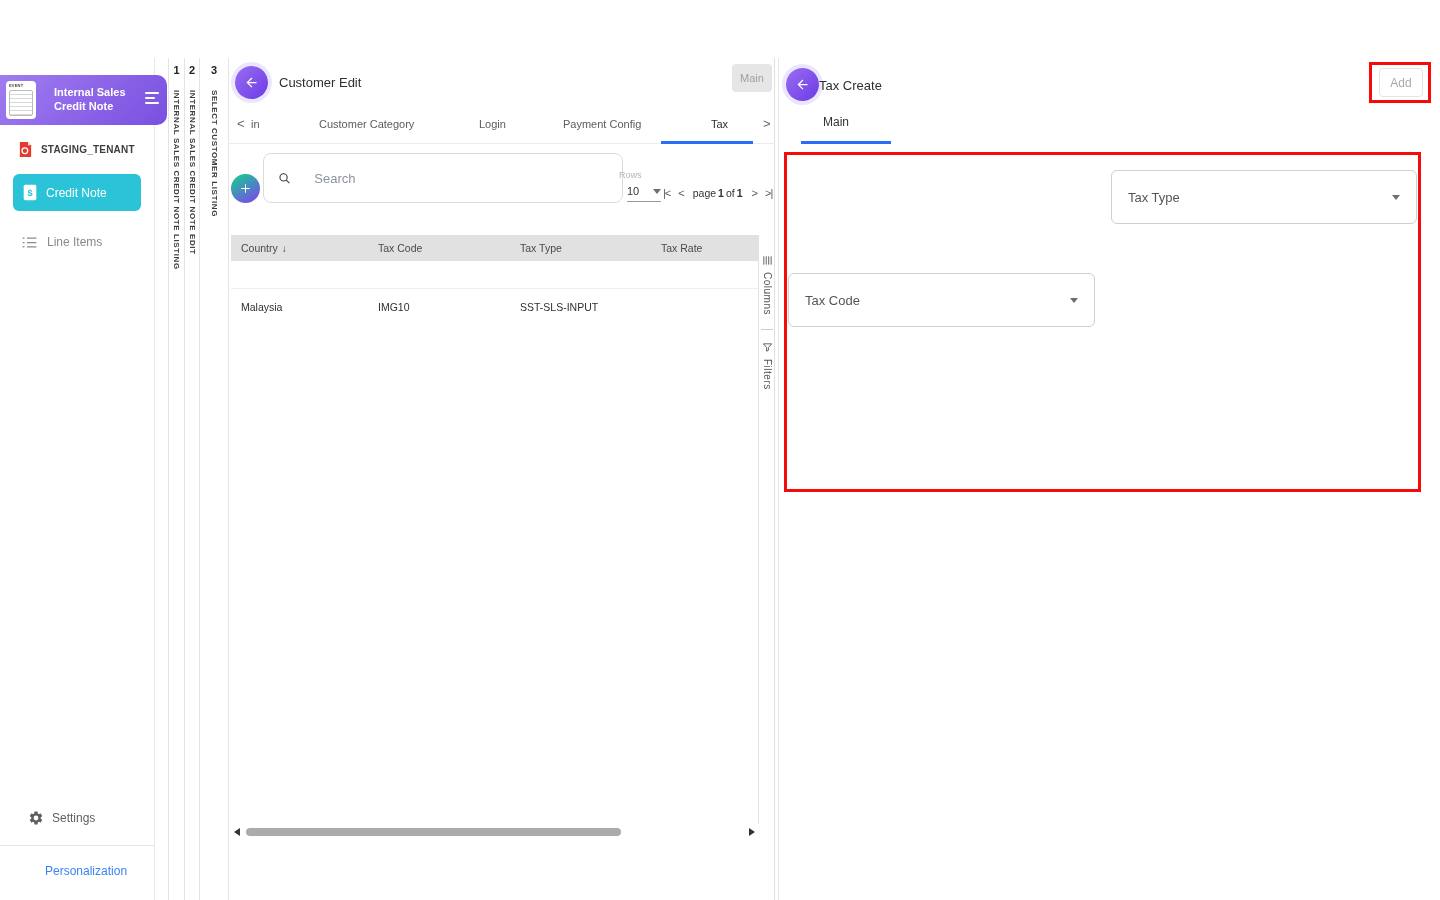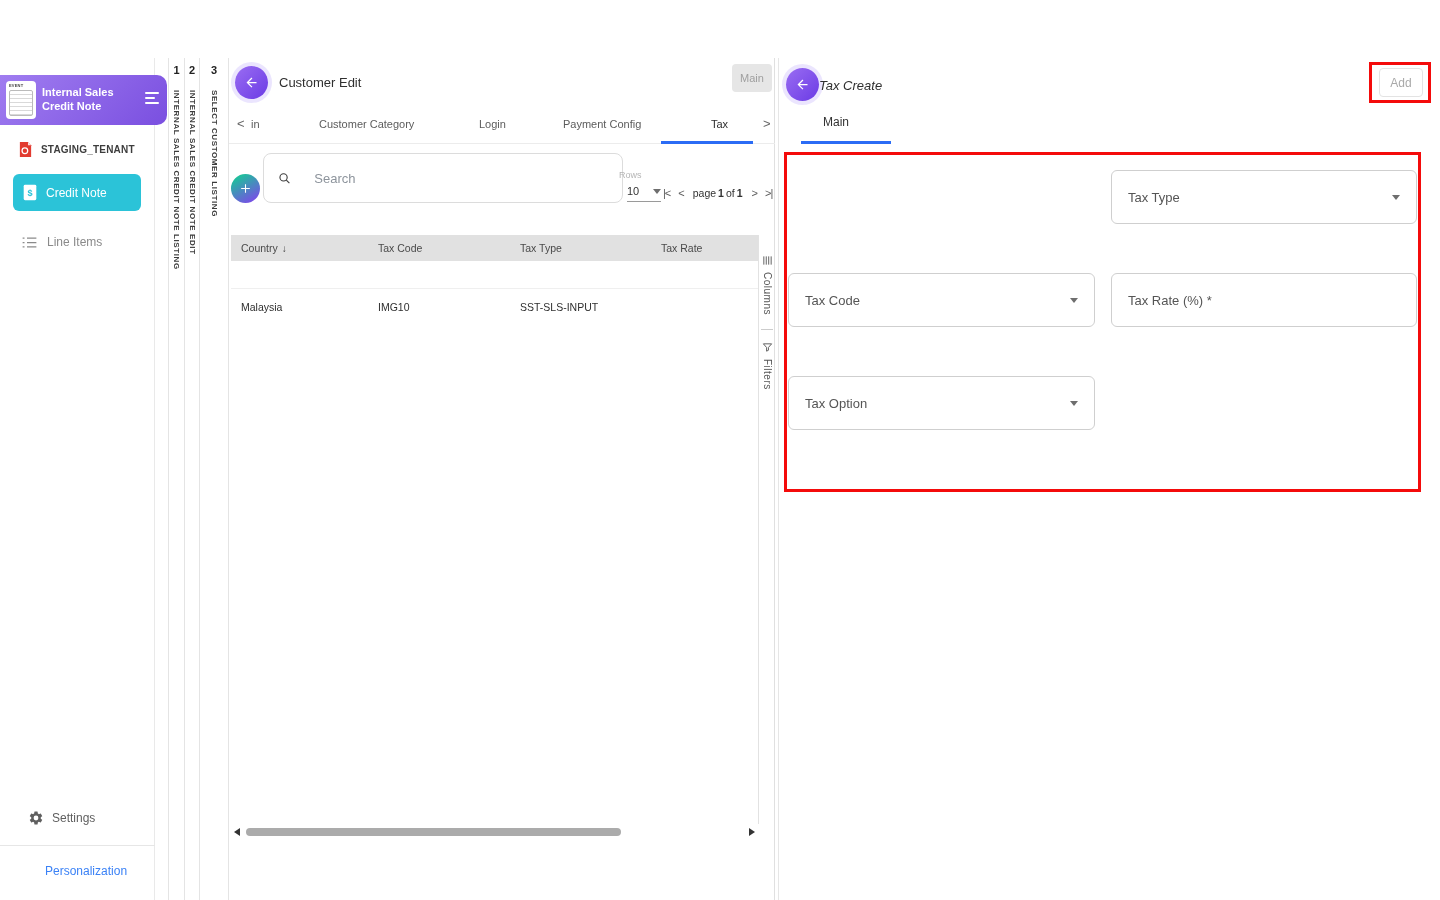--- a/index.html
+++ b/index.html
@@ -20,21 +20,21 @@
   .avatar i{width:16px;height:2px;background:#c6ccd4;border-radius:1px;}
 
   
   .sidebar{position:absolute;left:0;top:58px;width:155px;height:842px;background:#fff;border-right:1px solid #e9e9e9;}
   .module-card{position:absolute;left:0;top:17px;width:167px;height:50px;border-radius:0 10px 10px 0;
     background:linear-gradient(135deg,#a07df0,#7a4fe0);display:flex;align-items:center;color:#fff;z-index:3;cursor:pointer;}
   .mod-icon{width:30px;height:38px;background:#fff;border-radius:4px;margin-left:6px;padding:2px 3px;overflow:hidden;flex:none;}
   .mod-icon-cap{font-size:4px;color:#444;font-weight:bold;letter-spacing:.2px;}
   .mod-icon-doc{margin-top:2px;height:26px;border:1px solid #bbb;border-radius:2px;
     background:repeating-linear-gradient(#fff 0 3px,#d9d9d9 3px 4px);}
-  .module-label{font-size:11px;font-weight:bold;line-height:1.25;margin-left:6px;}
+  .module-label{font-size:11px;font-weight:bold;line-height:1.25;margin-left:18px;}
   .module-burger{position:absolute;right:8px;top:17px;display:flex;flex-direction:column;gap:3px;cursor:pointer;}
   .module-burger i{display:block;width:14px;height:2px;background:#fff;border-radius:1px;}
   .module-burger i:nth-child(2){width:10px;}
   .tenant{position:absolute;left:18px;top:83px;display:flex;align-items:center;gap:8px;cursor:pointer;}
   .tenant-label{font-size:10px;font-weight:bold;color:#3d3d3d;letter-spacing:.2px;}
   .nav-active{position:absolute;left:13px;top:116px;width:128px;height:37px;background:var(--accent-cyan);
     border-radius:6px;display:flex;align-items:center;gap:9px;padding-left:10px;color:#fff;cursor:pointer;}
   .nav-active-label{font-size:12px;}
   .nav-item{position:absolute;left:22px;top:177px;display:flex;align-items:center;gap:10px;color:#8a8a8a;font-size:12px;cursor:pointer;}
   .side-settings{position:absolute;left:28px;top:752px;display:flex;align-items:center;gap:8px;color:#5f5f5f;font-size:12px;cursor:pointer;}
@@ -99,21 +99,21 @@
   .ce-scroll{position:absolute;left:0;top:766px;width:545px;height:16px;}
   .scroll-arrow-left{position:absolute;left:5px;top:4px;width:0;height:0;border-top:4px solid transparent;
     border-bottom:4px solid transparent;border-right:6px solid #333;cursor:pointer;}
   .scroll-thumb{position:absolute;left:17px;top:4px;width:375px;height:8px;border-radius:4px;background:#ababab;cursor:pointer;}
   .scroll-arrow-right{position:absolute;left:520px;top:4px;width:0;height:0;border-top:4px solid transparent;
     border-bottom:4px solid transparent;border-left:6px solid #333;cursor:pointer;}
 
   
   .panel-tax{position:absolute;left:778px;top:58px;width:662px;height:842px;background:#fff;border-left:1px solid #e6e6e6;}
   .tc-back{left:7px;top:10px;}
-  .tc-title{position:absolute;left:40px;top:20px;font-size:13px;color:#2f2f2f;font-style:italic;}
+  .tc-title{position:absolute;left:40px;top:20px;font-size:13px;color:#2f2f2f;}
   .tc-add{position:absolute;left:600px;top:10px;width:44px;height:29px;background:#fff;border:1px solid #e3e3e3;
     border-radius:4px;color:#a9a9a9;font-size:12px;font-family:inherit;cursor:pointer;}
   .tc-tab{position:absolute;left:44px;top:57px;font-size:12px;color:#333;cursor:pointer;}
   .tc-underline{position:absolute;left:22px;top:83px;width:90px;height:3px;background:var(--tab-underline);}
   .tc-field{position:absolute;height:54px;border:1px solid #cfcfcf;border-radius:6px;background:#fff;
     display:flex;align-items:center;justify-content:space-between;padding:0 16px;font-size:13px;color:#555;cursor:pointer;}
   .f-country{left:9px;top:112px;width:307px;}
   .f-taxtype{left:332px;top:112px;width:306px;}
   .f-taxcode{left:9px;top:215px;width:307px;}
   .f-taxrate{left:332px;top:215px;width:306px;}
@@ -298,25 +298,18 @@
     <div class="tc-underline"></div>
 
     <div class="tc-field f-taxtype">
       <span>Tax Type</span>
       <span class="caret"></span>
     </div>
     <div class="tc-field f-taxcode">
       <span>Tax Code</span>
       <span class="caret"></span>
     </div>
-    <div class="tc-field f-taxrate">
-      <span>Tax Rate (%) *</span>
-    </div>
-    <div class="tc-field f-taxoption">
-      <span>Tax Option</span>
-      <span class="caret"></span>
-    </div>
 
     <div class="annot annot-add"></div>
     <div class="annot annot-form"></div>
   </section>
 
 </div>
 
 </body></html>

